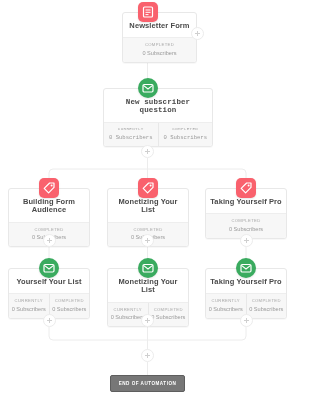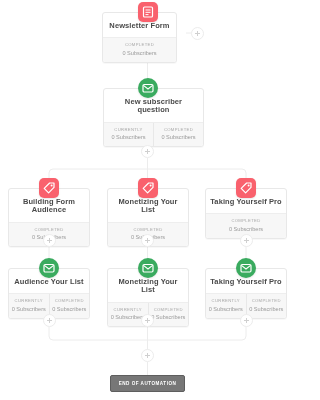--- a/index.html
+++ b/index.html
@@ -157,40 +157,40 @@
   <div class="icon-badge" style="left:137.5px; top:2px;">
     <span class="icon-square">
       <svg width="20" height="20" viewBox="0 0 20 20">
         <rect x="5.5" y="5" width="9" height="10" rx="1" fill="none" stroke="#ffffff" stroke-width="1.2"></rect>
         <line x1="7.5" y1="8" x2="12.5" y2="8" stroke="#ffffff" stroke-width="1"></line>
         <line x1="7.5" y1="10.3" x2="12.5" y2="10.3" stroke="#ffffff" stroke-width="1"></line>
         <line x1="7.5" y1="12.6" x2="10.5" y2="12.6" stroke="#ffffff" stroke-width="1"></line>
       </svg>
     </span>
   </div>
-  <div class="card" style="left:102px; top:12px; width:75px;">
+  <div class="card" style="left:122px; top:12px; width:75px;">
     <div class="card-title">Newsletter Form</div>
     <div class="stats">
       <div class="stat">
         <div class="stat-label">COMPLETED</div>
         <div class="stat-value">0 Subscribers</div>
       </div>
     </div>
   </div>
   <div class="plus" style="left:191px; top:26.5px;"></div>
 
   <div class="icon-badge" style="left:137.5px; top:78px;">
     <span class="icon-circle">
       <svg width="20" height="20" viewBox="0 0 20 20">
         <rect x="5" y="6.5" width="10" height="7.5" rx="1.2" fill="none" stroke="#ffffff" stroke-width="1.2"></rect>
         <path d="M5.4,7.4 L10,11 L14.6,7.4" fill="none" stroke="#ffffff" stroke-width="1.1"></path>
       </svg>
     </span>
   </div>
-  <div class="card" style="left:103px; top:88px; width:101px;">
+  <div class="card" style="left:103px; top:88px; width:110px;font-family:Liberation Mono, monospace;">
     <div class="card-title">New subscriber question</div>
     <div class="stats">
       <div class="stat">
         <div class="stat-label">CURRENTLY</div>
         <div class="stat-value">0 Subscribers</div>
       </div>
       <div class="stat">
         <div class="stat-label">COMPLETED</div>
         <div class="stat-value">0 Subscribers</div>
       </div>
@@ -258,21 +258,21 @@
 
   <div class="icon-badge" style="left:39px; top:258px;">
     <span class="icon-circle">
       <svg width="20" height="20" viewBox="0 0 20 20">
         <rect x="5" y="6.5" width="10" height="7.5" rx="1.2" fill="none" stroke="#ffffff" stroke-width="1.2"></rect>
         <path d="M5.4,7.4 L10,11 L14.6,7.4" fill="none" stroke="#ffffff" stroke-width="1.1"></path>
       </svg>
     </span>
   </div>
   <div class="card" style="left:8px; top:268px; width:82px;">
-    <div class="card-title">Audience Your List</div>
+    <div class="card-title">Yourself Your List</div>
     <div class="stats">
       <div class="stat">
         <div class="stat-label">CURRENTLY</div>
         <div class="stat-value">0 Subscribers</div>
       </div>
       <div class="stat">
         <div class="stat-label">COMPLETED</div>
         <div class="stat-value">0 Subscribers</div>
       </div>
     </div>

